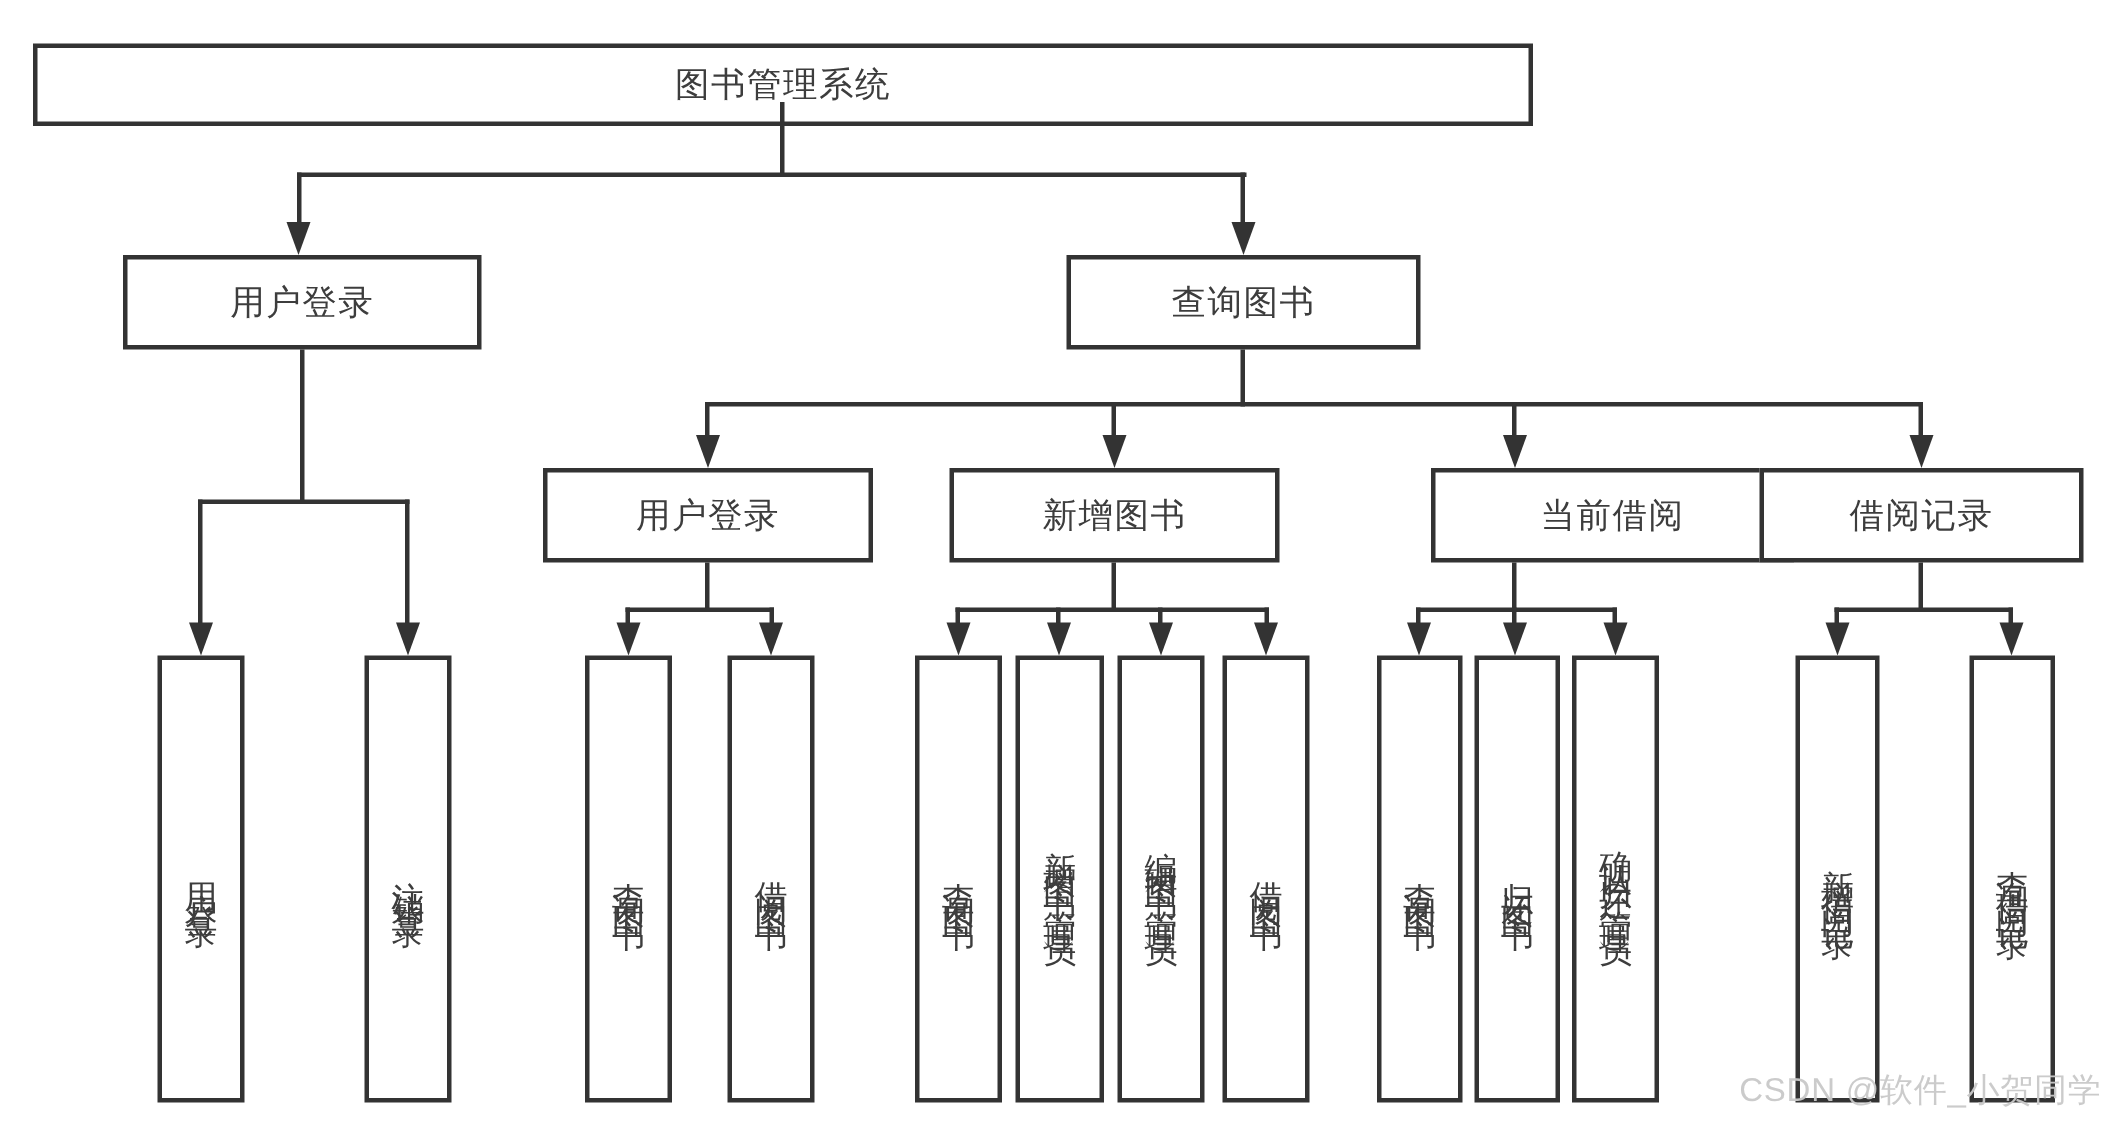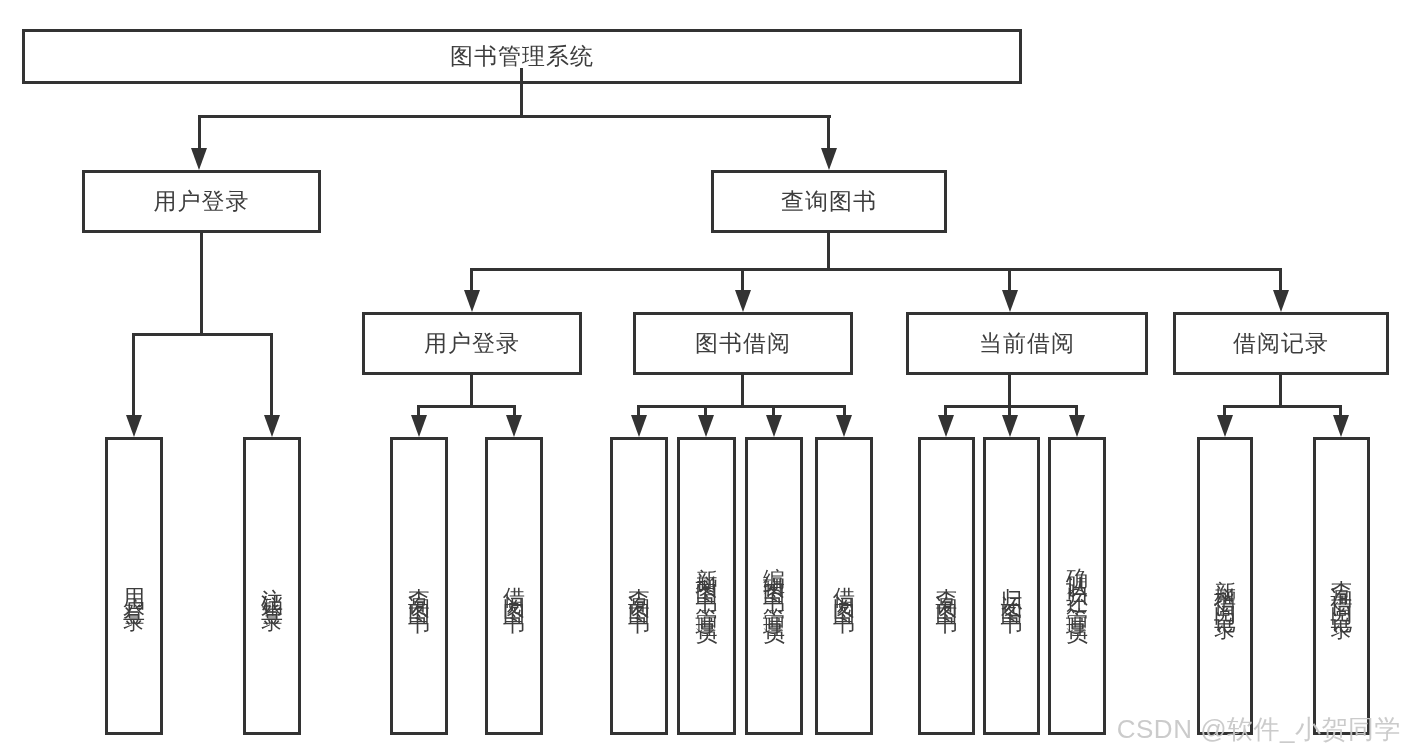--- a/index.html
+++ b/index.html
@@ -41,21 +41,21 @@
   .vline{position:absolute;width:3px;background:var(--line);}
   .arrow{
     position:absolute;width:0;height:0;
     border-left:8px solid transparent;
     border-right:8px solid transparent;
     border-top:22px solid var(--line);
   }
   .watermark{
     position:absolute;
     top:712px;right:4px;
-    font-size:26px;
+    font-size:22px;
     color:var(--watermark);
     opacity:.95;
     z-index:5;
     letter-spacing:.5px;
   }
 </style>
 </head>
 <body>
 
 <div class="canvas">
@@ -68,23 +68,23 @@
     <span>用户登录</span>
   </div>
   <div class="box hbox lvl2" style="left:711px;width:236px">
     <span>查询图书</span>
   </div>
 
   <div class="box hbox lvl3" style="left:362px;width:220px">
     <span>用户登录</span>
   </div>
   <div class="box hbox lvl3" style="left:633px;width:220px">
-    <span>图书借阅</span>
+    <span>新增图书</span>
   </div>
-  <div class="box hbox lvl3" style="left:906px;width:242px">
+  <div class="box hbox lvl3" style="left:954px;width:242px">
     <span>当前借阅</span>
   </div>
   <div class="box hbox lvl3" style="left:1173px;width:216px">
     <span>借阅记录</span>
   </div>
 
   <div class="box leaf" style="left:105px;width:58px">
     <span class="vtext">用户登录</span>
   </div>
   <div class="box leaf" style="left:243px;width:58px">

